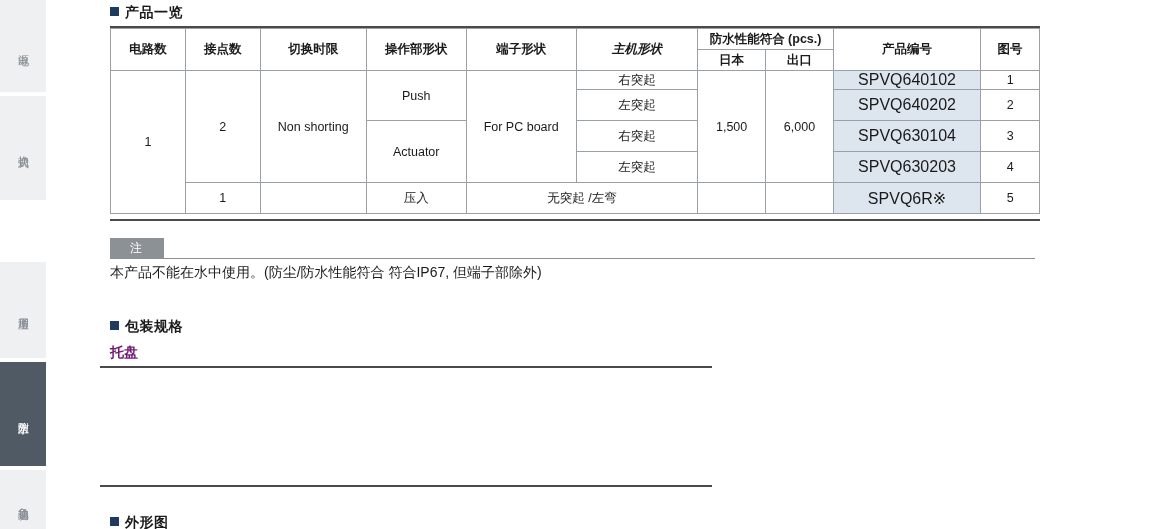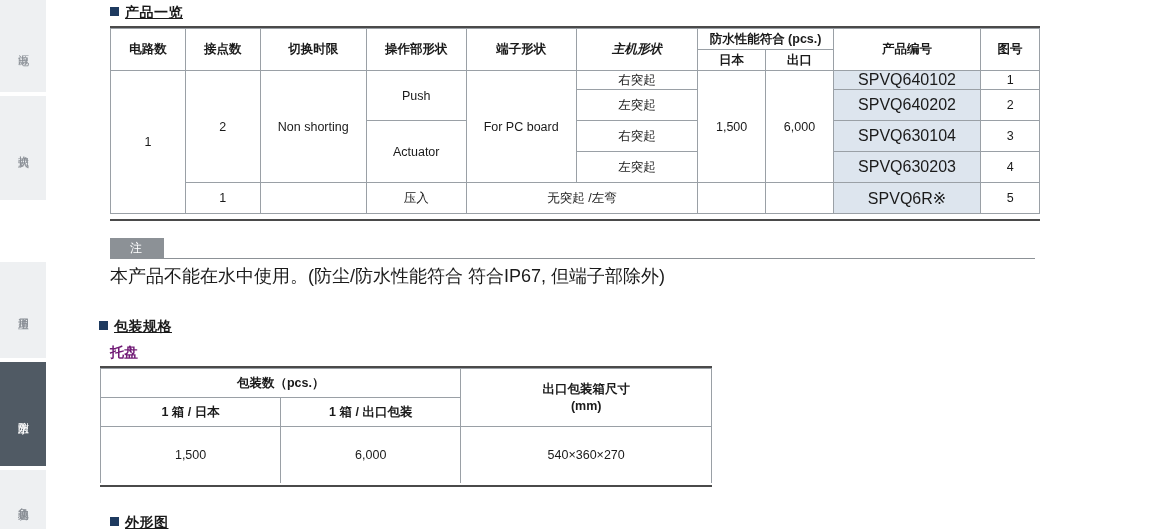--- a/index.html
+++ b/index.html
@@ -50,21 +50,20 @@
     color: #ffffff;
   }
 
   
   .sec-head {
     position: absolute;
     font-size: 14px;
     color: #1a1a1a;
     font-weight: bold;
     letter-spacing: 0.5px;
-    text-decoration: underline;
   }
   .sec-head .bullet {
     display: inline-block;
     width: 9px;
     height: 9px;
     background: #1e3a5f;
     margin-right: 6px;
     vertical-align: 1px;
   }
   .sub-head {
@@ -122,21 +121,21 @@
     text-align: center;
     letter-spacing: 2px;
   }
   .note-underline {
     position: absolute;
     height: 1px;
     background: #8c9196;
   }
   .note-text {
     position: absolute;
-    font-size: 18px;
+    font-size: 14px;
     color: #1a1a1a;
     white-space: nowrap;
     text-align: center;
   }
 </style>
 </head>
 <body>
 
 <div id="page">
 
@@ -223,49 +222,27 @@
       </tr>
     </tbody>
   </table>
 
   <div class="botline" style="left:110px; top:219px; width:930px;"></div>
 
   <div class="note-tag" style="left:110px; top:238px;">注</div>
   <div class="note-underline" style="left:110px; top:258px; width:925px;"></div>
   <div class="note-text" style="left:110px; top:264px;">本产品不能在水中使用。(防尘/防水性能符合 符合IP67, 但端子部除外)</div>
 
-  <div class="sec-head" style="left:99px; top:318px;">
+  <div class="sec-head" style="left:110px; top:318px;">
     <span class="bullet"></span><span>包装规格</span>
   </div>
   <div class="sub-head" style="left:110px; top:344px;">托盘</div>
 
   <div class="topline" style="left:100px; top:366px; width:612px;"></div>
 
-  <table class="grid" style="left:100px; top:368px; width:612px;">
-    <thead>
-      <tr>
-        <th colspan="2" style="width:360px;height:28px;">包装数（pcs.）</th>
-        <th rowspan="2" style="width:252px;line-height:17px;">
-          <span>出口包装箱尺寸</span><br>
-          <span>(mm)</span>
-        </th>
-      </tr>
-      <tr>
-        <th style="width:180px;height:28px;">1 箱 / 日本</th>
-        <th style="width:180px;">1 箱 / 出口包装</th>
-      </tr>
-    </thead>
-    <tbody>
-      <tr>
-        <td style="height:56px;border-bottom:none;">1,500</td>
-        <td style="border-bottom:none;">6,000</td>
-        <td style="border-bottom:none;">540×360×270</td>
-      </tr>
-    </tbody>
-  </table>
 
   <div class="botline" style="left:100px; top:485px; width:612px;"></div>
 
   <div class="sec-head" style="left:110px; top:514px;">
     <span class="bullet"></span><span>外形图</span>
   </div>
 
 </div>
 
 </body></html>

